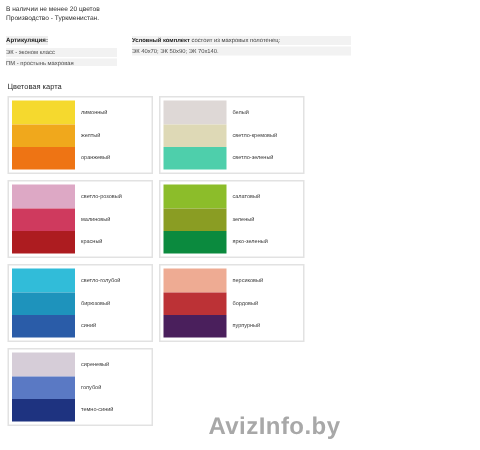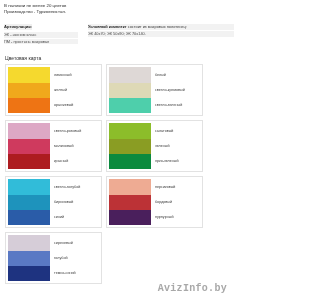--- a/index.html
+++ b/index.html
@@ -95,22 +95,22 @@
     line-height: 4.4px;
     color: #3d3d3d;
     white-space: nowrap;
   }
 
   
   .watermark {
     position: absolute;
     right: 8px;
     bottom: 6px;
-    font-family: Liberation Mono, monospace;
-    font-size: 10px;
+    font-family: Liberation Sans, sans-serif;
+    font-size: 16px;
     font-weight: bold;
     color: #a8a8a8;
     letter-spacing: 0.3px;
   }
 </style>
 </head>
 <body>
 
 <div class="intro">
   <div>В наличии не менее 20 цветов</div>

